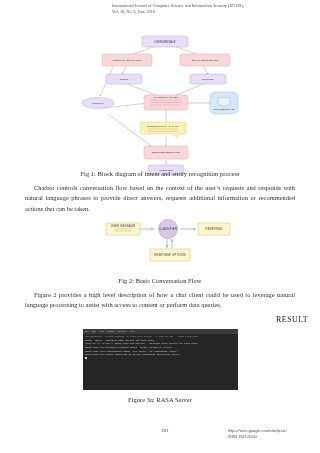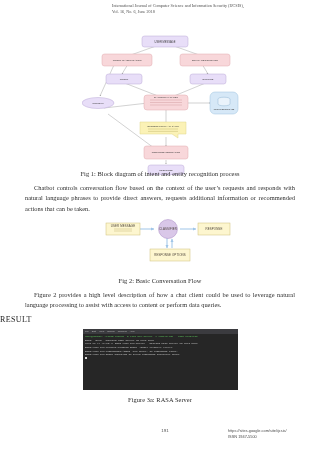--- a/index.html
+++ b/index.html
@@ -86,21 +86,21 @@
     font-size: 2.9px;
     letter-spacing: 0.1px;
   }
 
   
   #result-heading {
     position: absolute;
     left: 0;
     top: 315px;
     width: 308px;
-    text-align: left;
+    text-align: right;
     font-size: 8px;
     letter-spacing: 0.4px;
     color: #222;
   }
 
   
   #terminal {
     position: absolute;
     left: 83px;
     top: 329px;

